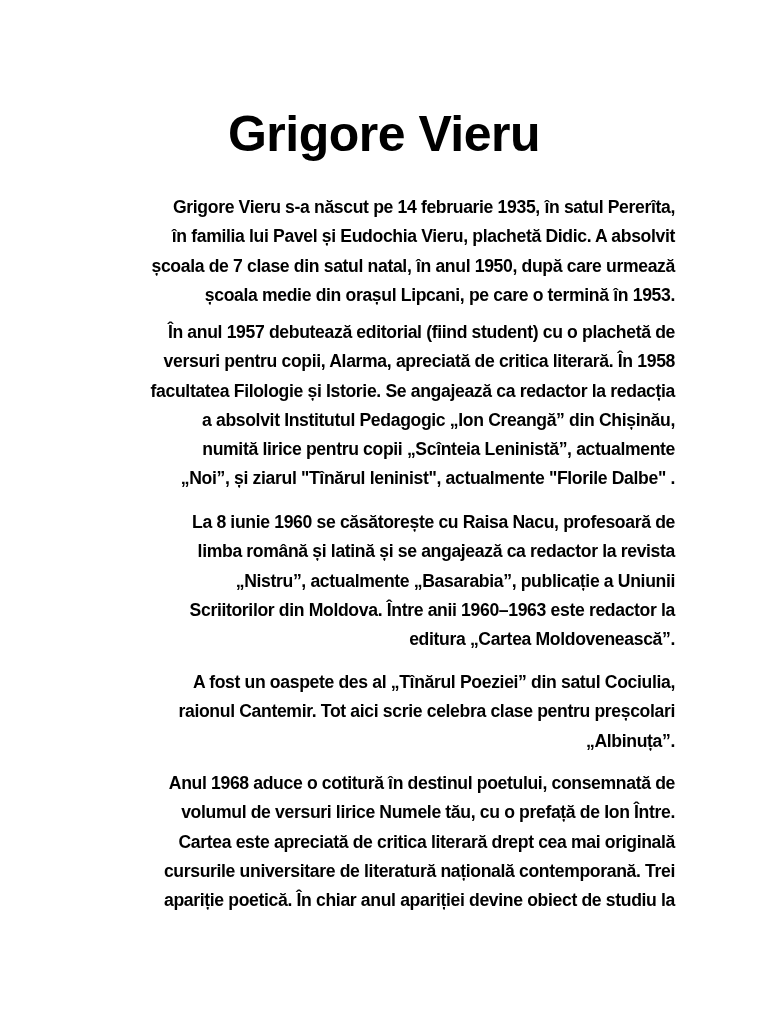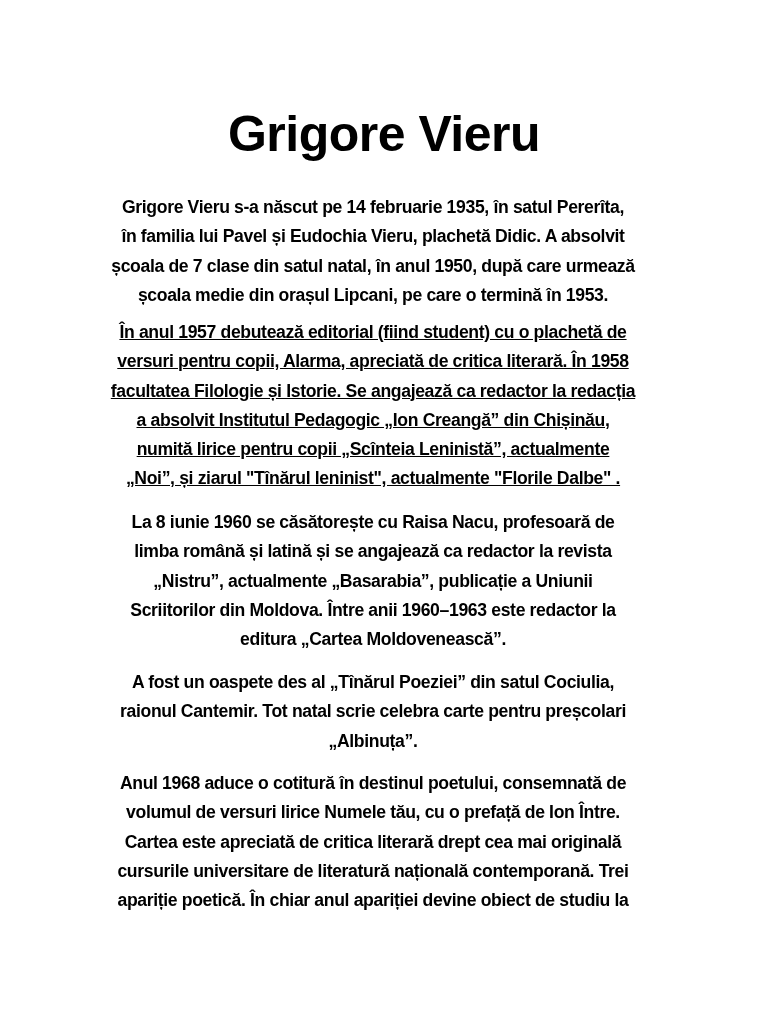--- a/index.html
+++ b/index.html
@@ -30,37 +30,37 @@
       width: 768px;
       text-align: center;
       font-weight: bold;
       font-size: 50px;
       line-height: 64px;
       letter-spacing: -0.5px;
       margin: 0;
     }
     .body {
       position: absolute;
-      left: 89px;
+      left: 107px;
       width: 568px;
-      text-align: center;
+      text-align: right;
       font-weight: bold;
       font-size: 17.6px;
       line-height: 29.3px;
       letter-spacing: -0.35px;
     }
     .para {
       margin: 0;
     }
     .line {
       display: block;
       white-space: nowrap;
     }
     #p1 { top: 193px; }
-    #p2 { top: 318px; text-decoration: underline; }
+    #p2 { top: 318px; }
     #p3 { top: 508px; }
     #p4 { top: 668px; }
     #p5 { top: 769px; }
   </style>
 </head>
 <body>
 
 <div class="page">
   <h1 class="title">Grigore Vieru</h1>
 
@@ -83,21 +83,21 @@
   <div class="body para" id="p3">
     <span class="line">La 8 iunie 1960 se căsătorește cu Raisa Nacu, profesoară de</span>
     <span class="line">limba română și latină și se angajează ca redactor la revista</span>
     <span class="line">„Nistru”, actualmente „Basarabia”, publicație a Uniunii</span>
     <span class="line">Scriitorilor din Moldova. Între anii 1960–1963 este redactor la</span>
     <span class="line">editura „Cartea Moldovenească”.</span>
   </div>
 
   <div class="body para" id="p4">
     <span class="line">A fost un oaspete des al „Tînărul Poeziei” din satul Cociulia,</span>
-    <span class="line">raionul Cantemir. Tot natal scrie celebra carte pentru preșcolari</span>
+    <span class="line">raionul Cantemir. Tot aici scrie celebra clase pentru preșcolari</span>
     <span class="line">„Albinuța”.</span>
   </div>
 
   <div class="body para" id="p5">
     <span class="line">Anul 1968 aduce o cotitură în destinul poetului, consemnată de</span>
     <span class="line">volumul de versuri lirice Numele tău, cu o prefață de Ion Între.</span>
     <span class="line">Cartea este apreciată de critica literară drept cea mai originală</span>
     <span class="line">cursurile universitare de literatură națională contemporană. Trei</span>
     <span class="line">apariție poetică. În chiar anul apariției devine obiect de studiu la</span>
   </div>

